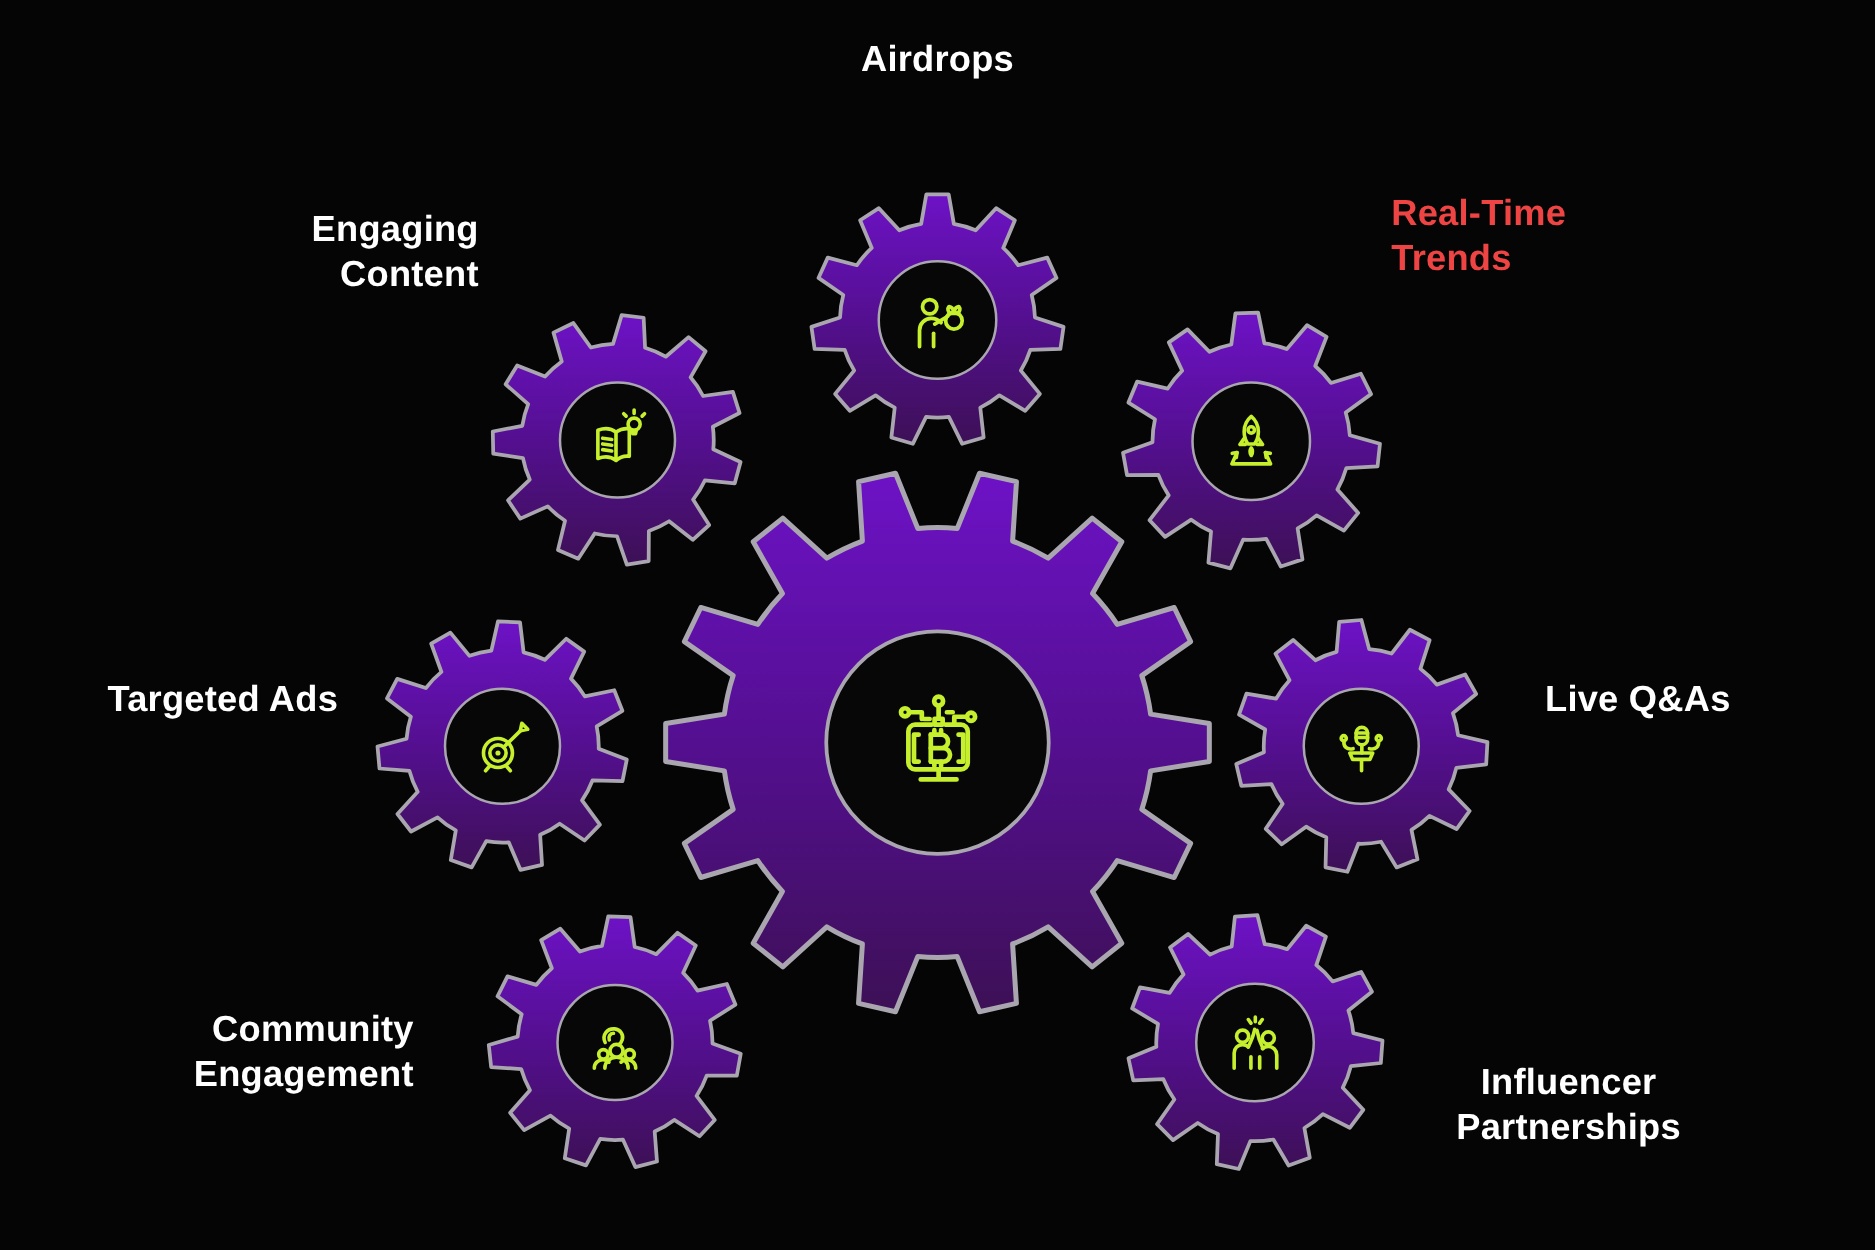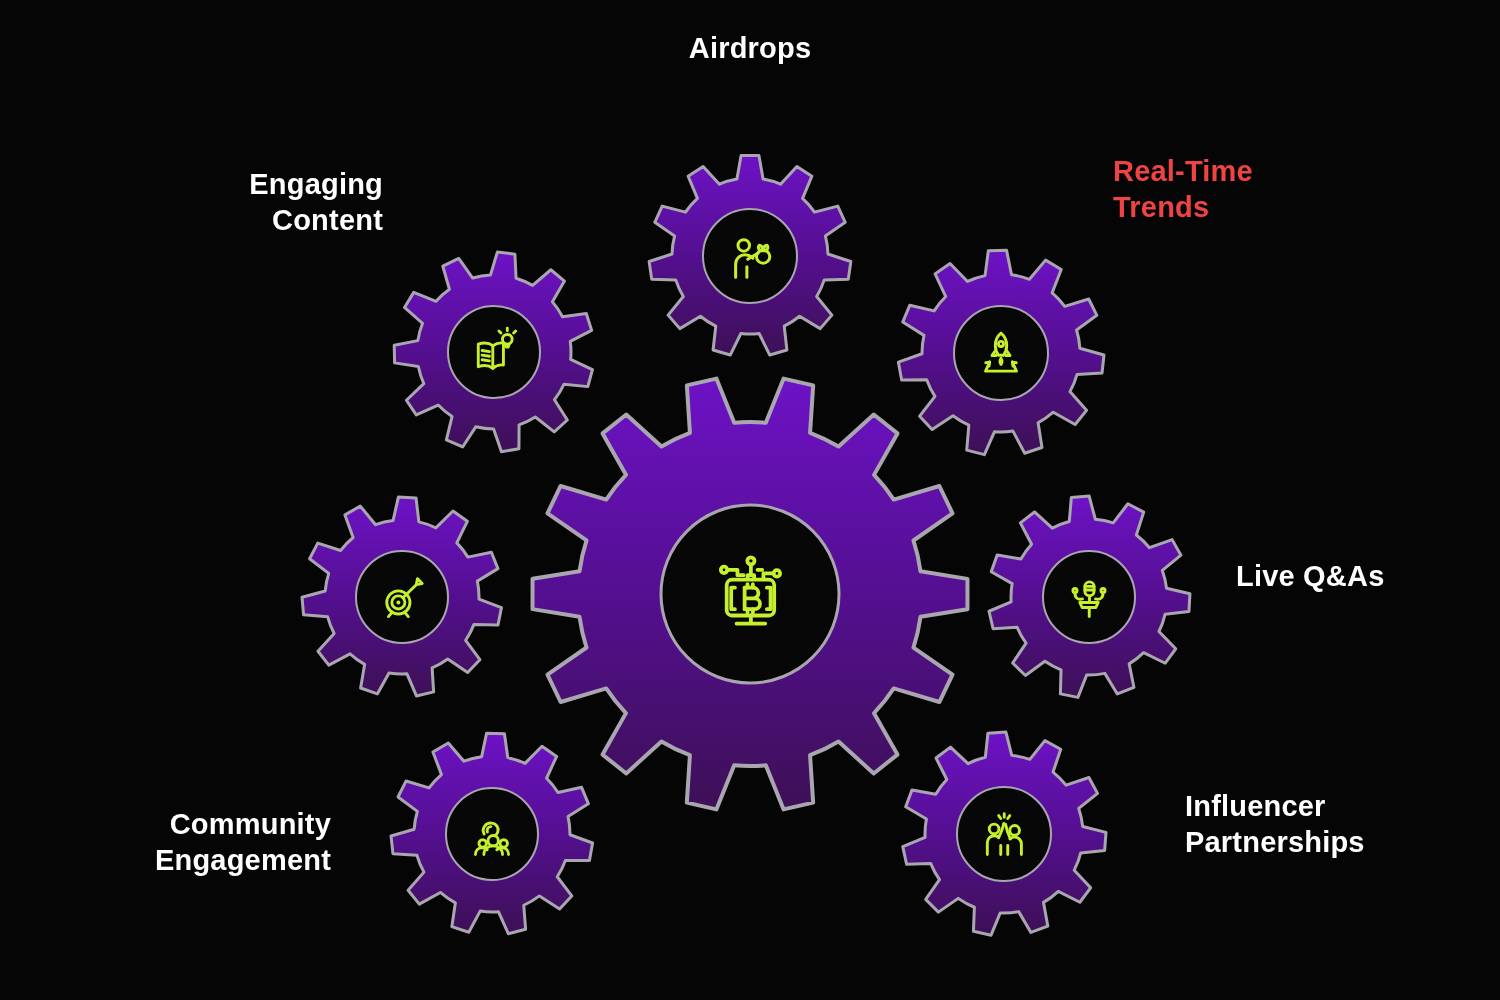--- a/index.html
+++ b/index.html
@@ -5,23 +5,23 @@
   html,body{margin:0;padding:0;background:#000;}
   .stage{position:relative;width:1500px;height:1000px;overflow:hidden;
          font-family:"Liberation Sans",sans-serif;}
   #gear-layer{position:absolute;left:0;top:0;}
   .lbl{position:absolute;font-weight:700;font-size:29px;line-height:36px;
        letter-spacing:.2px;white-space:pre-line;}
   #lbl-airdrops{left:0;right:0;top:30px;text-align:center;}
   #lbl-engaging{right:1117px;top:166px;text-align:right;}
   #lbl-realtime{left:1113px;top:153px;text-align:left;}
   #lbl-targeted{left:86px;top:542px;}
-  #lbl-liveqas{left:1236px;top:542px;margin-top:16px;}
+  #lbl-liveqas{left:1236px;top:542px;}
   #lbl-community{right:1169px;top:806px;text-align:right;}
-  #lbl-influencer{left:1165px;top:788px;text-align:left;margin-left:20px;}
+  #lbl-influencer{left:1165px;top:848px;text-align:center;}
 </style>
 </head>
 <body>
 
 <div class="stage" style="background: rgb(5, 5, 5);">
 
   <svg id="gear-layer" width="1500" height="1000" viewBox="0 0 1500 1000">
     <defs>
       <linearGradient id="gear-grad" x1="0" y1="0" x2="0" y2="1">
         <stop id="gg-top" offset="0" stop-color="#6d12c6"></stop>
@@ -175,18 +175,19 @@
         <circle cx="1004" cy="834" r="47" fill="#070708" stroke="#aaa6b0" stroke-width="2"></circle>
         <use href="#sym-high-five-icon" x="975" y="805" width="58" height="58" style="color: rgb(198, 239, 45);"></use>
       </g>
     </svg>
 
   <div class="lbl" id="lbl-airdrops" style="color: rgb(255, 255, 255);">Airdrops</div>
   <div class="lbl" id="lbl-engaging" style="color: rgb(255, 255, 255);">Engaging
 Content</div>
   <div class="lbl" id="lbl-realtime" style="color: #ef4444;">Real-Time
 Trends</div>
+  <div class="lbl" id="lbl-targeted" style="color: rgb(255, 255, 255);">Targeted Ads</div>
   <div class="lbl" id="lbl-liveqas" style="color: rgb(255, 255, 255);">Live Q&amp;As</div>
   <div class="lbl" id="lbl-community" style="color: rgb(255, 255, 255);">Community
 Engagement</div>
   <div class="lbl" id="lbl-influencer" style="color: rgb(255, 255, 255);">Influencer
 Partnerships</div>
 </div>
 
 </body></html>

